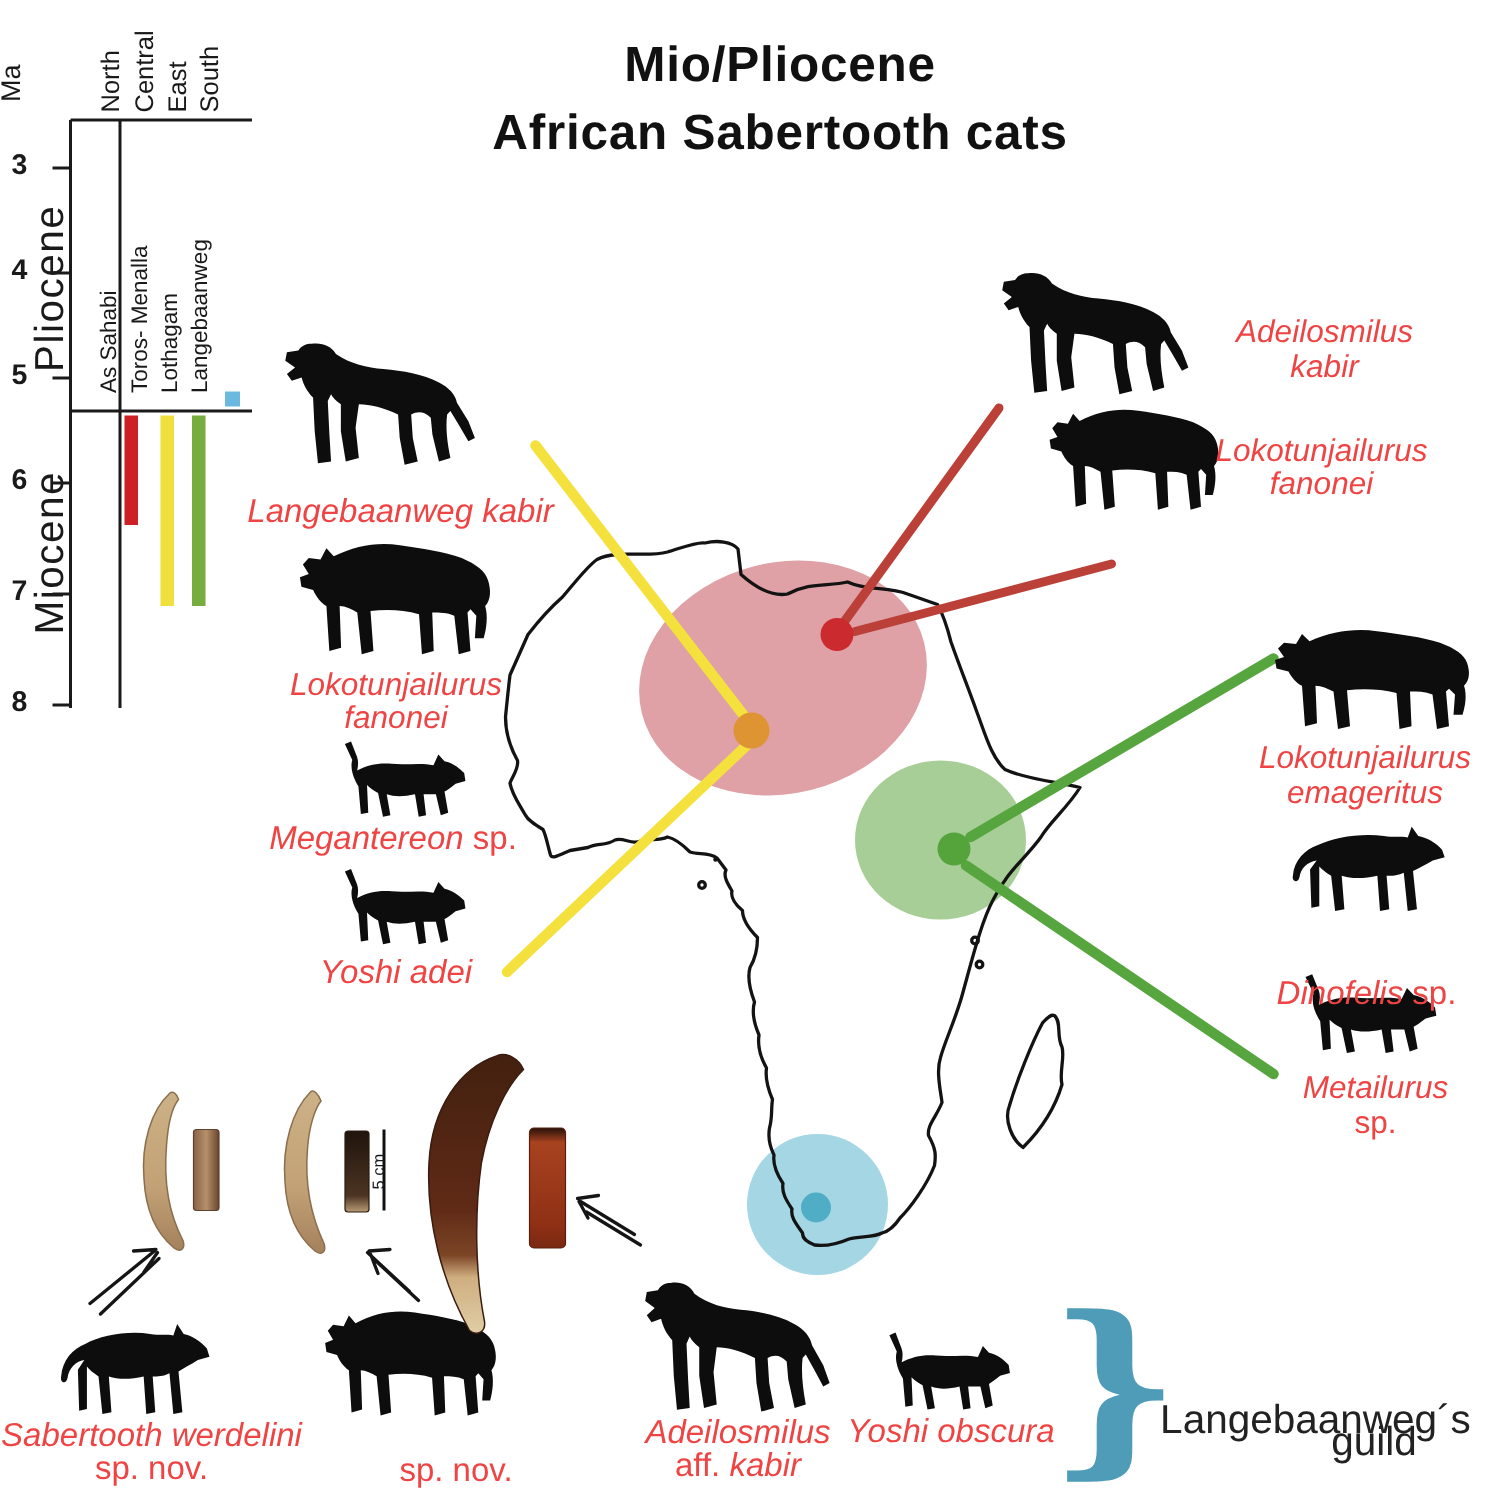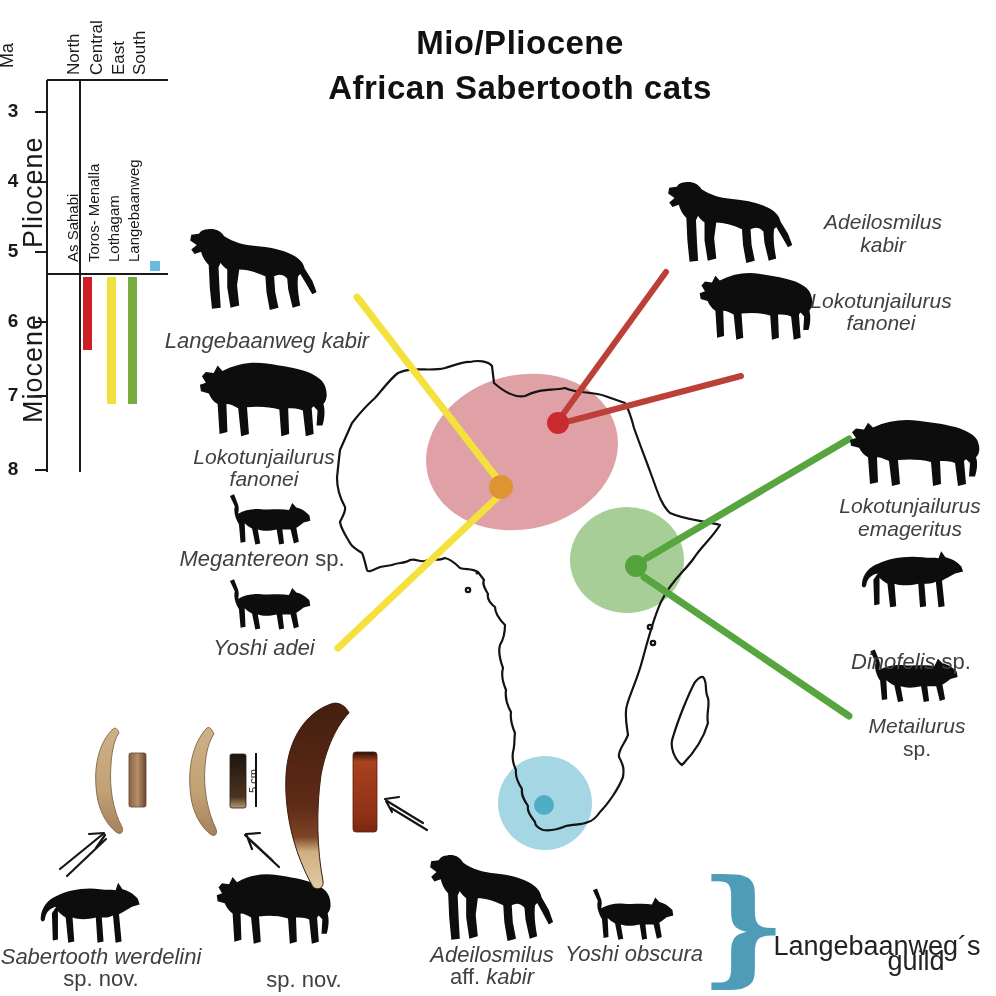--- a/index.html
+++ b/index.html
@@ -1,20 +1,20 @@
 <!DOCTYPE html>
 <html><head>
 <meta charset="utf-8">
 <style>
   html,body{margin:0;padding:0;background:#fff;}
   #canvas{position:relative;width:996px;height:996px;background:#ffffff;overflow:hidden;
           font-family:"Liberation Sans",sans-serif;color:#1a1a1a;}
   #figure-svg{position:absolute;left:0;top:0;}
   .lbl{position:absolute;transform:translateX(-50%);white-space:nowrap;
-       font-size:22px;line-height:1.05;text-align:center;color:#404040;}
+       font-size:22px;line-height:1.05;text-align:center;color:#ef4444;}
   .sm{font-size:21px;}
   .it{font-style:italic;}
   .title{position:absolute;transform:translateX(-50%);font-weight:bold;font-size:33px;
          white-space:nowrap;letter-spacing:.5px;color:#111;}
   .vtext{position:absolute;transform:rotate(-90deg);transform-origin:left bottom;
          white-space:nowrap;line-height:1;height:auto;}
   .hdr{font-size:17px;height:19px;}
   .site{font-size:15px;height:18px;}
   .epoch{font-size:27px;height:29px;letter-spacing:1px;}
   .tick{position:absolute;left:0;width:26px;text-align:center;font-weight:bold;

